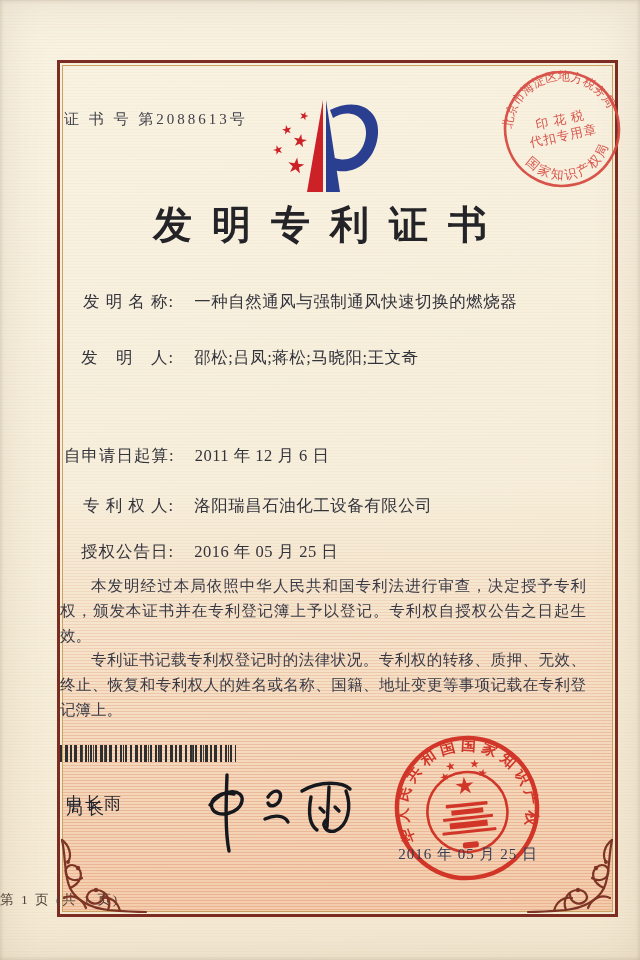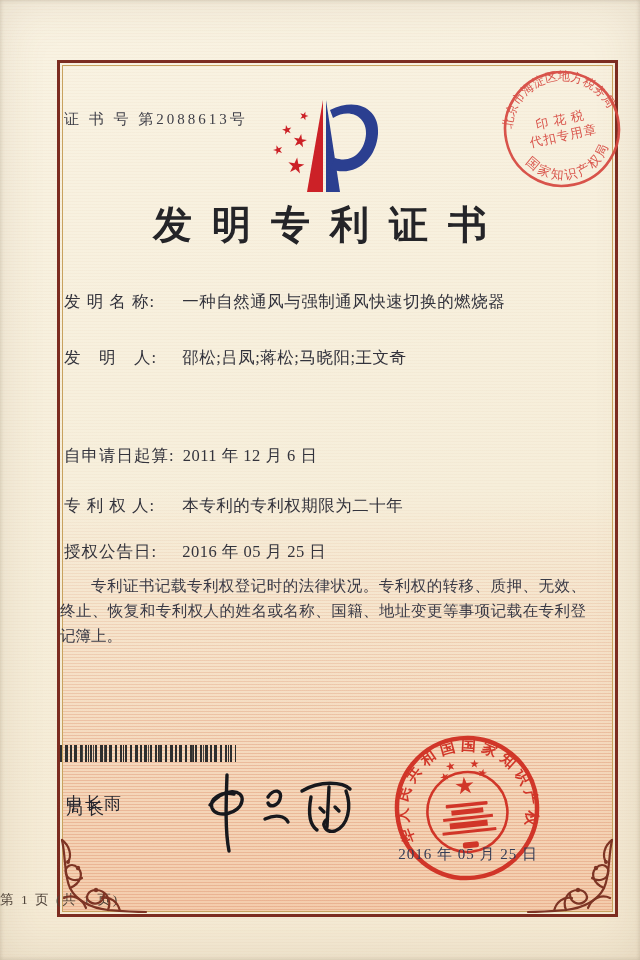--- a/index.html
+++ b/index.html
@@ -21,22 +21,22 @@
     -webkit-mask-image:linear-gradient(180deg,transparent 52%,#000 82%);
     mask-image:linear-gradient(180deg,transparent 52%,#000 82%);}
   .cert-no{position:absolute;left:64px;top:110px;font-size:15px;letter-spacing:3px;color:#3e3e47;}
   .logo{position:absolute;left:252px;top:94px;width:150px;height:112px;}
   .title{position:absolute;left:0;right:0;top:198px;text-align:center;
     font-size:39px;font-weight:700;color:#242428;letter-spacing:20px;margin-right:-20px;}
   .tax-stamp{position:absolute;left:499px;top:66px;width:126px;height:126px;
     transform:rotate(-12deg);opacity:.92;}
   .field{position:absolute;left:64px;width:530px;font-size:16.5px;color:#33333c;
     white-space:nowrap;}
-  .field .lbl{display:inline-block;min-width:110px;letter-spacing:1px;}
-  .field .val{margin-left:4px;letter-spacing:.5px;}
+  .field .lbl{display:inline-block;min-width:110px;letter-spacing:1px;text-align:right;}
+  .field .val{margin-left:16px;letter-spacing:.5px;}
   .f0{top:291px}.f1{top:347px}.f2{top:395px}.f3{top:445px}.f4{top:495px}.f5{top:541px}
   .body-text{position:absolute;left:60px;top:574px;width:526px;color:#3a3a46;}
   .body-text p{margin:0;text-indent:2em;font-size:15.5px;line-height:1.6;text-align:justify;}
   .barcode{position:absolute;left:60px;top:745px;width:176px;height:17px;
     background:
       repeating-linear-gradient(90deg,#2e2e2e 0 2px,transparent 2px 5px),
       repeating-linear-gradient(90deg,#2e2e2e 0 1px,transparent 1px 7px),
       repeating-linear-gradient(90deg,rgba(46,46,46,.85) 0 1px,transparent 1px 11px);}
   .dir-title{position:absolute;left:66px;top:797px;font-size:17px;color:#26262e;letter-spacing:4px;font-family:Liberation Serif, serif;}
   .dir-name{position:absolute;left:66px;top:792px;font-size:17px;color:#26262e;letter-spacing:2px;}
@@ -106,28 +106,29 @@
   <div class="field f1">
     <span class="lbl">发　明　人:</span>
     <span class="val">邵松;吕凤;蒋松;马晓阳;王文奇</span>
   </div>
   <div class="field f3">
     <span class="lbl">自申请日起算:</span>
     <span class="val">2011 年 12 月 6 日</span>
   </div>
   <div class="field f4">
     <span class="lbl">专 利 权 人:</span>
-    <span class="val">本专利的专利权期限为二十年</span>
+    <span class="val">洛阳瑞昌石油化工设备有限公司</span>
   </div>
   <div class="field f5">
     <span class="lbl">授权公告日:</span>
     <span class="val">2016 年 05 月 25 日</span>
   </div>
 
   <div class="body-text">
+    <p>本发明经过本局依照中华人民共和国专利法进行审查，决定授予专利权，颁发本证书并在专利登记簿上予以登记。专利权自授权公告之日起生效。</p>
     <p>专利证书记载专利权登记时的法律状况。专利权的转移、质押、无效、终止、恢复和专利权人的姓名或名称、国籍、地址变更等事项记载在专利登记簿上。</p>
   </div>
 
   <div class="barcode"></div>
 
   <div class="dir-title">局长</div>
   <div class="dir-name">申长雨</div>
 
   <svg class="signature" viewBox="0 0 195 98">
     <g fill="none" stroke="#17181d" stroke-width="3.4" stroke-linecap="round" stroke-linejoin="round">

